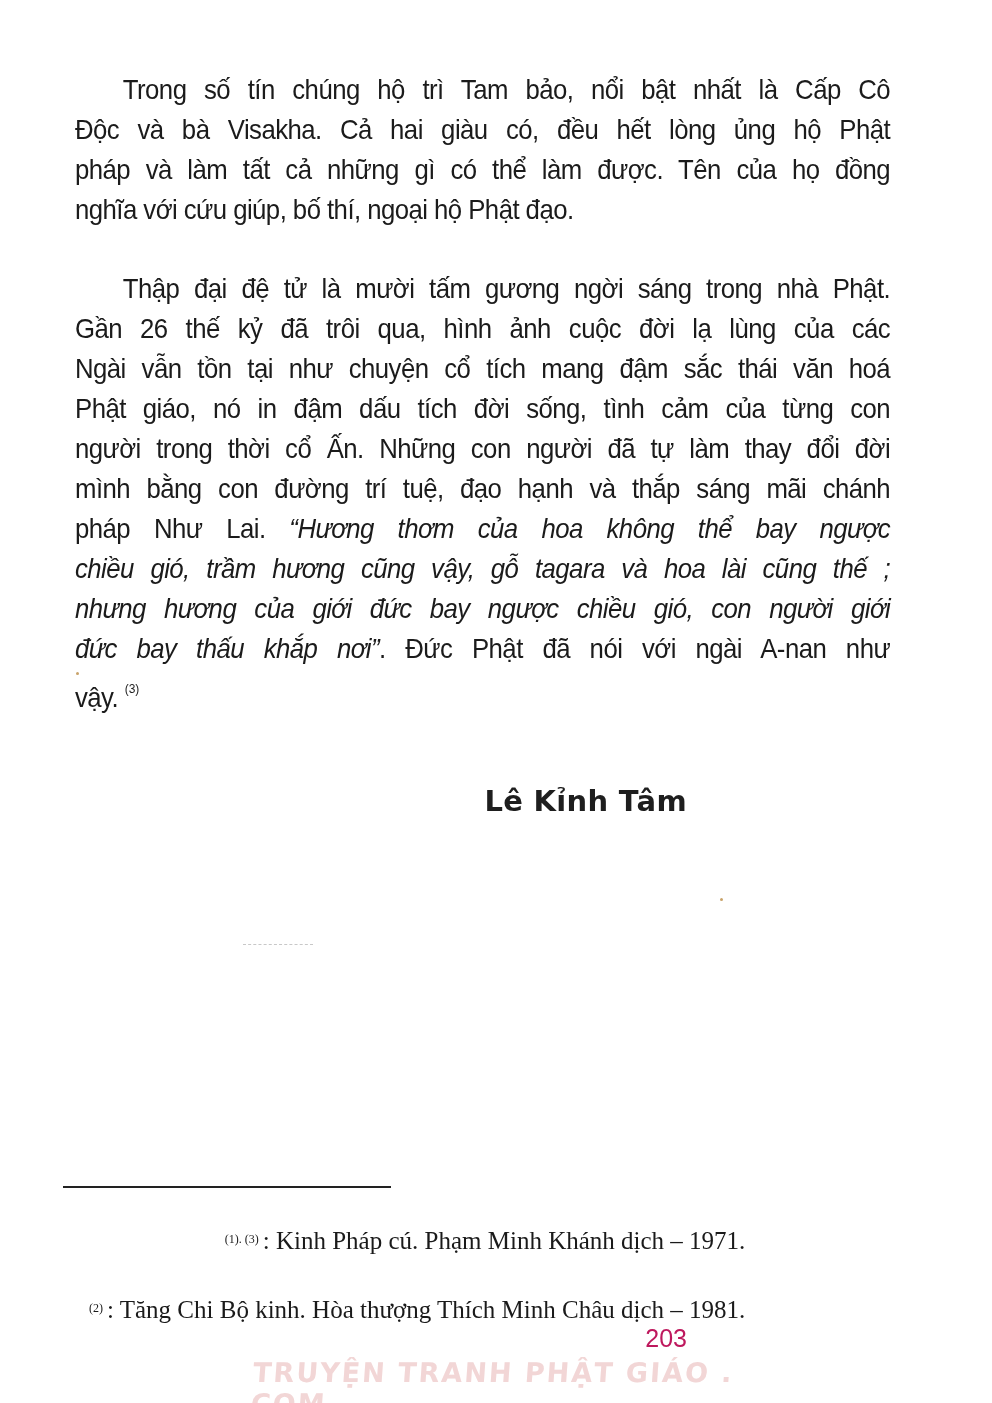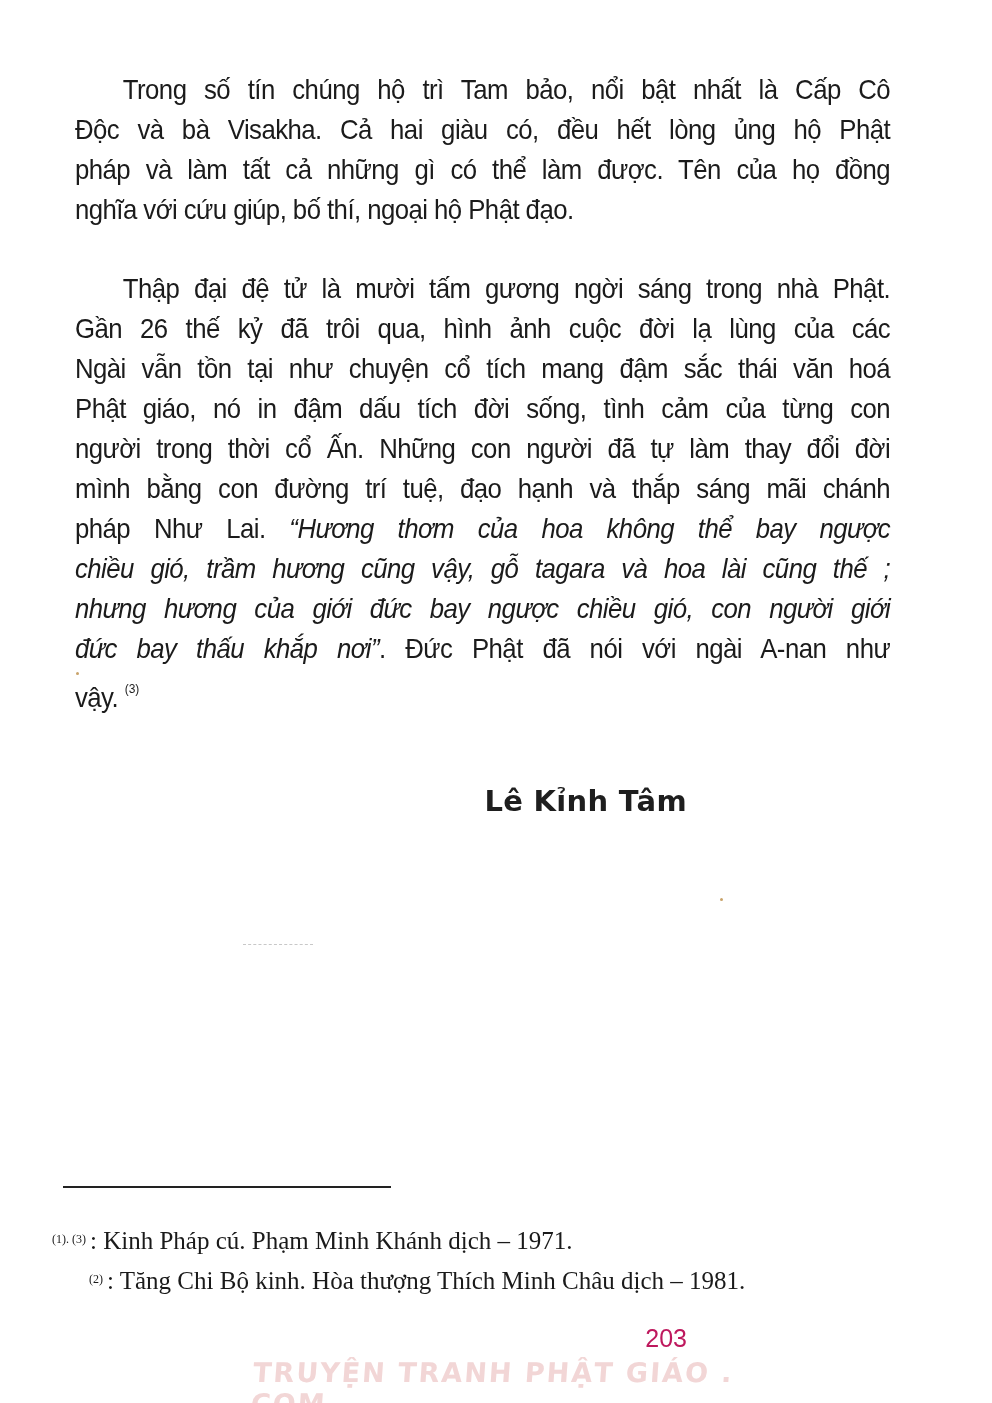--- a/index.html
+++ b/index.html
@@ -31,24 +31,24 @@
   .faint-dashes {
     position: absolute; left: 243px; top: 932px; width: 70px; height: 3px;
     border-top: 1px dashed #c8c8c8;
   }
   .rule {
     position: absolute; left: 63px; top: 1174px; width: 328px; height: 0;
     border-top: 2px solid #222;
   }
   .footnotes {
     position: absolute; left: 52px; top: 1208px;
-    font-family: "Liberation Serif", serif; font-size: 25px; color: #1a1a1a; line-height: 38px;
+    font-family: "Liberation Serif", serif; font-size: 25px; color: #1a1a1a; line-height: 38px; text-align: right;
   }
   .fn { white-space: nowrap; }
-  .fn.second { padding-left: 37px; }
+  .fn.second { padding-left: 37px; margin-top: 29px; }
   .fn-mark { font-size: 12px; vertical-align: 6px; margin-right: 4px; }
   .page-number {
     position: absolute; right: 105px; top: 1312px;
     font-family: "Liberation Sans", sans-serif; font-size: 25px; color: #be185d;
   }
   .watermark {
     position: absolute; left: 252px; top: 1345px;
     font-family: "DejaVu Sans", sans-serif; font-size: 27px; font-weight: bold;
     color: #f2d6d6; letter-spacing: 2px; transform: skewX(-4deg);
   }

